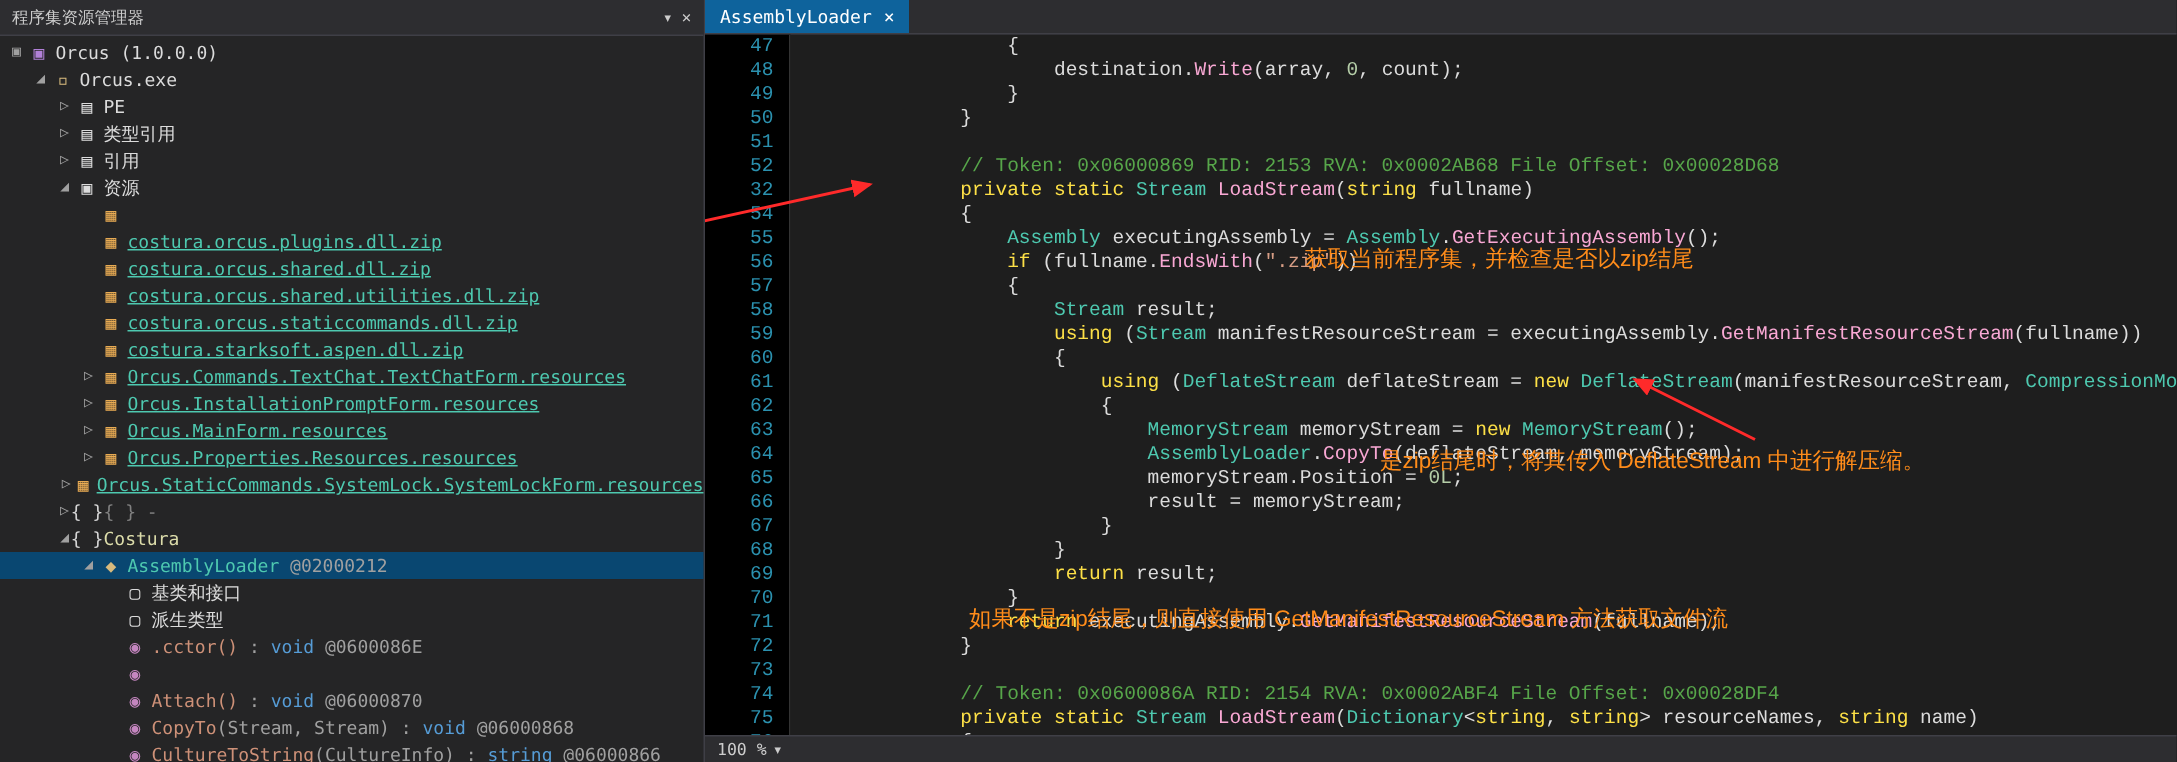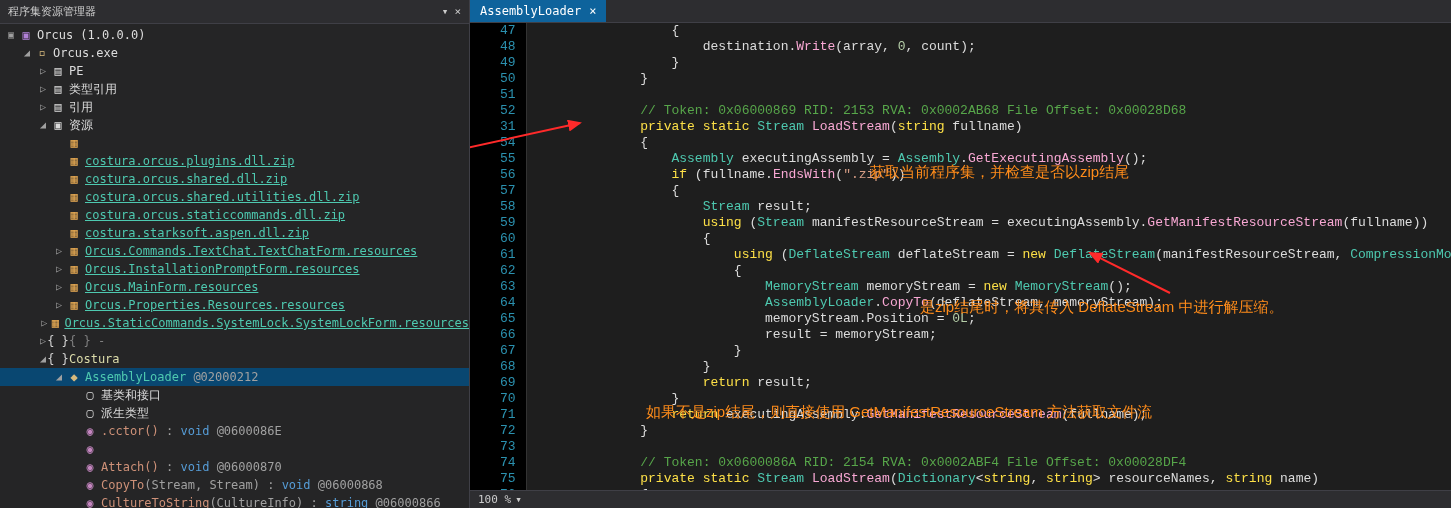--- a/index.html
+++ b/index.html
@@ -317,21 +317,21 @@
     </div>
   </div>
   <div class="code-area">
     <div class="gutter" id="gutter">
         <div>47</div>
         <div>48</div>
         <div>49</div>
         <div>50</div>
         <div>51</div>
         <div>52</div>
-        <div>31</div>
+        <div>32</div>
         <div>54</div>
         <div>55</div>
         <div>56</div>
         <div>57</div>
         <div>58</div>
         <div>59</div>
         <div>60</div>
         <div>61</div>
         <div>62</div>
         <div>63</div>

